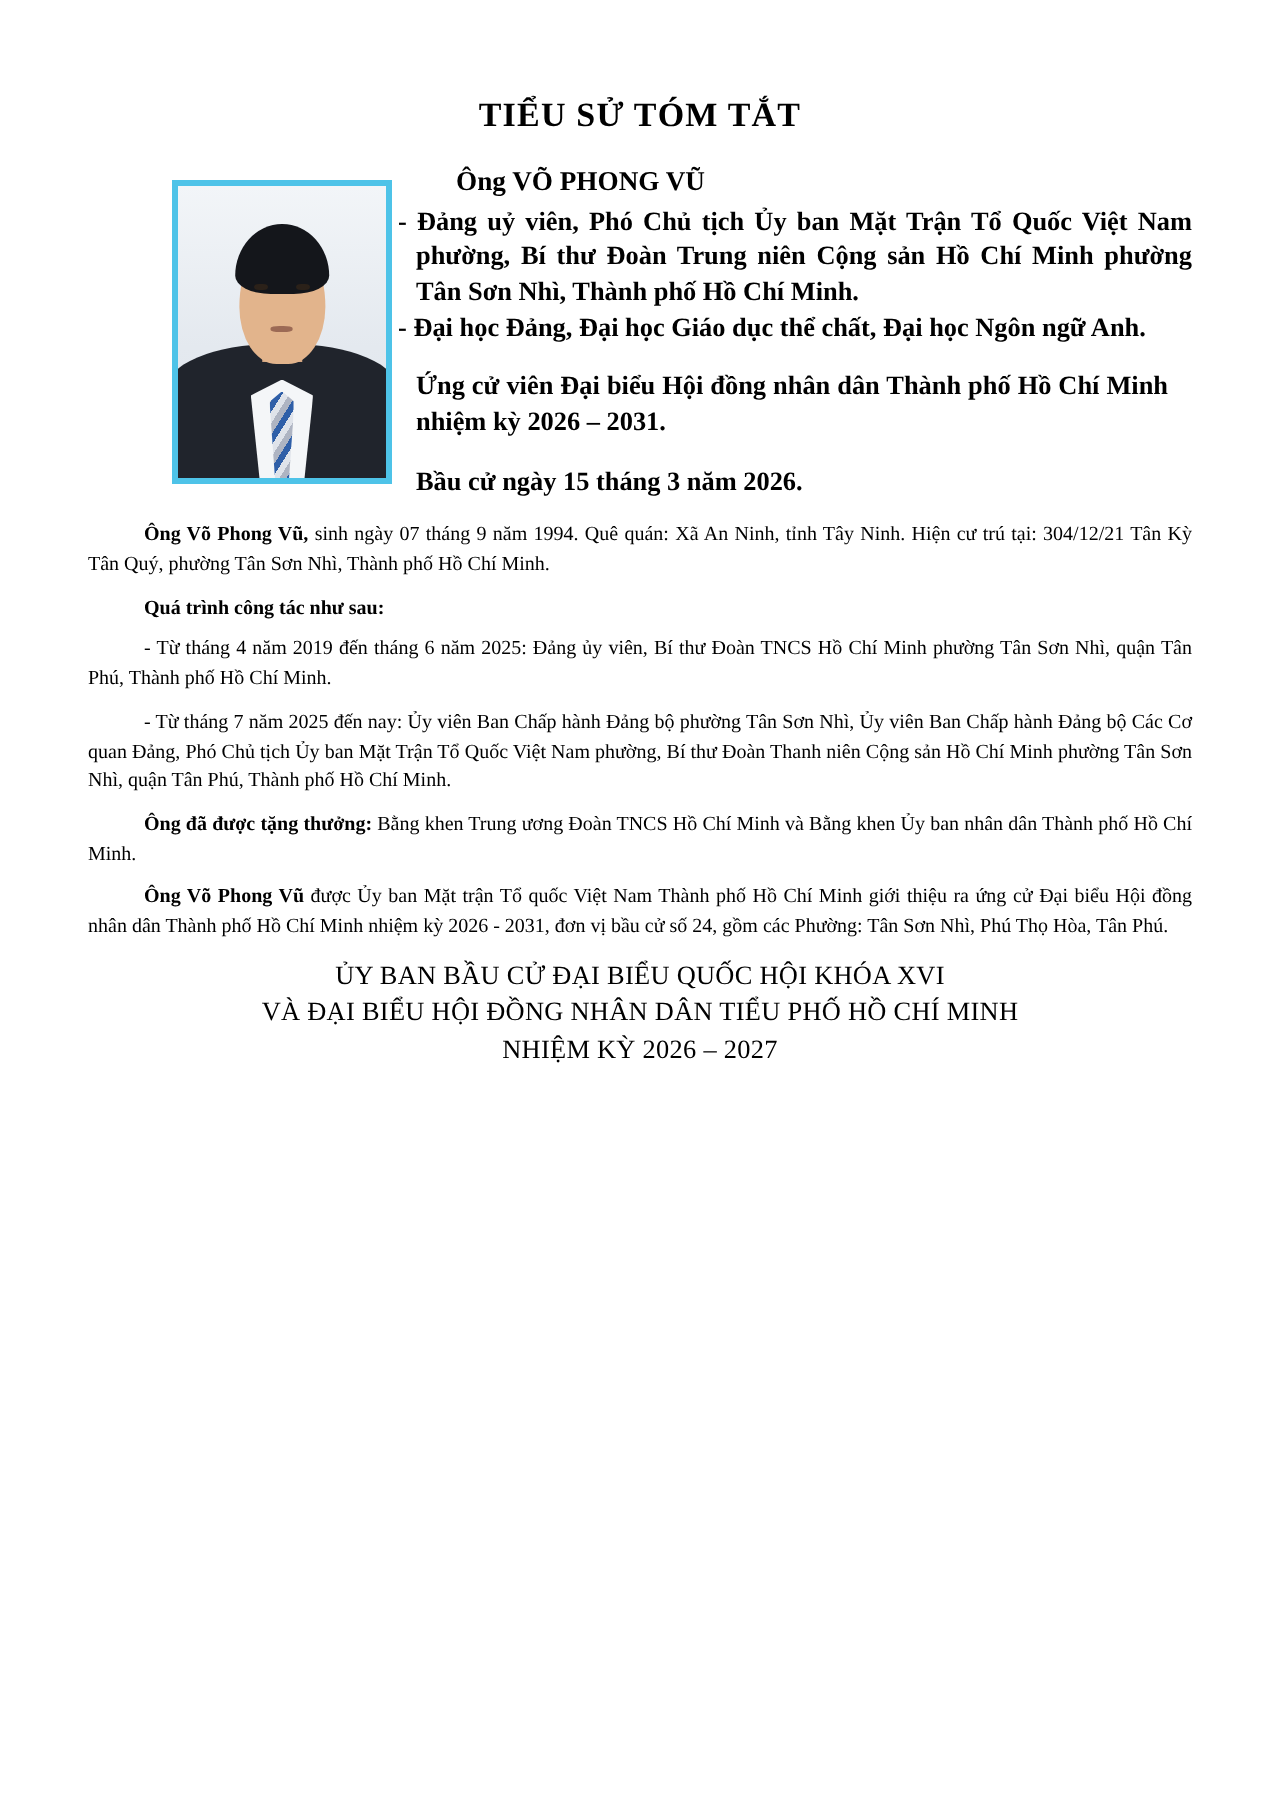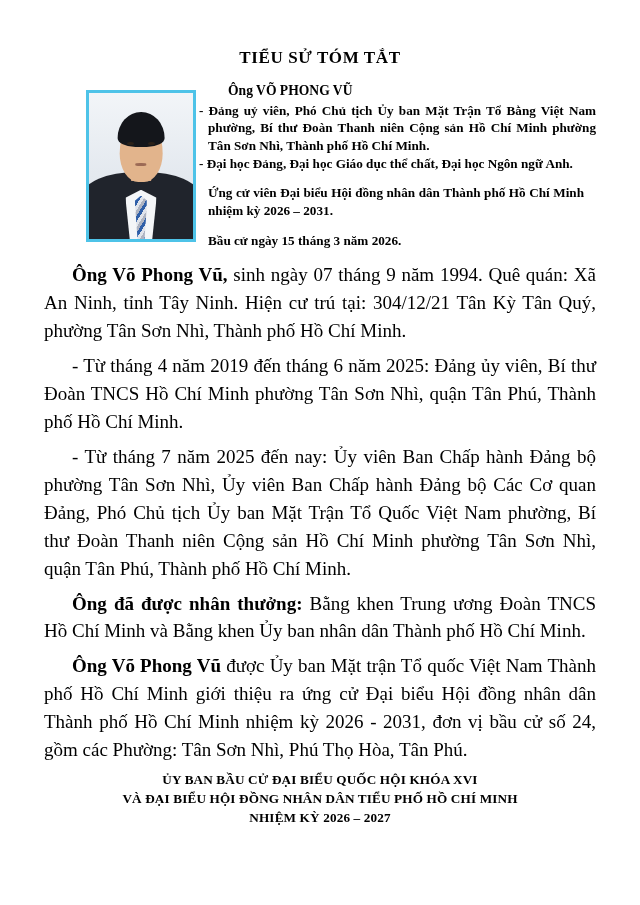--- a/index.html
+++ b/index.html
@@ -145,41 +145,41 @@
     text-indent: -9px;
   }
   .intro-sub {
     margin: 12px;
     padding-left: 9px;
   }
 
   
   .body-text {
     clear: none;
-    font-size: 19px;
+    font-size: 10px;
     line-height: 1.47;
     text-align: justify;
     text-justify: inter-word;
   }
   .body-text p {
     margin: 0 0 7px 0;
     text-indent: 28px;
   }
   .body-text p.tight {
     margin-bottom: 6px;
   }
   .after-photo { margin-top: 2px; }
   b, strong { font-weight: bold; }
 
   
   .footer {
     clear: both;
     text-align: center;
     font-size: 13.2px;
-    font-weight: bold;
+    font-weight: normal;
     line-height: 1.42;
     letter-spacing: 0.15px;
   }
   .footer div { margin: 0; }
 </style>
 </head>
 <body>
 
 <div class="page">
 
@@ -195,38 +195,39 @@
       <div class="p-tie"></div>
       <div class="p-head"></div>
       <div class="p-hair"></div>
       <div class="p-eye l"></div>
       <div class="p-eye r"></div>
       <div class="p-mouth"></div>
     </div>
 
     <div class="intro-list">
       <p class="intro-name">Ông VÕ PHONG VŨ</p>
-      <p class="intro-item">- Đảng uỷ viên, Phó Chủ tịch Ủy ban Mặt Trận Tổ Bằng Việt Nam phường, Bí thư Đoàn Thanh niên Cộng sản Hồ Chí Minh phường Tân Sơn Nhì, Thành phố Hồ Chí Minh.</p>
+      <p class="intro-item">- Đảng uỷ viên, Phó Chủ tịch Ủy ban Mặt Trận Tổ Quốc Việt Nam phường, Bí thư Đoàn Trung niên Cộng sản Hồ Chí Minh phường Tân Sơn Nhì, Thành phố Hồ Chí Minh.</p>
       <p class="intro-item">- Đại học Đảng, Đại học Giáo dục thể chất, Đại học Ngôn ngữ Anh.</p>
       <p class="intro-sub">Ứng cử viên Đại biểu Hội đồng nhân dân Thành phố Hồ Chí Minh nhiệm kỳ 2026 – 2031.</p>
       <p class="intro-sub">Bầu cử ngày 15 tháng 3 năm 2026.</p>
     </div>
 
     <div class="body-text after-photo">
       <p><b>Ông Võ Phong Vũ,</b><span> sinh ngày 07 tháng 9 năm 1994. Quê quán: Xã An Ninh, tỉnh Tây Ninh. Hiện cư trú tại: 304/12/21 Tân Kỳ Tân Quý, phường Tân Sơn Nhì, Thành phố Hồ Chí Minh.</span></p>
     </div>
 
   </div>
 
   <div class="body-text">
+    <p class="tight"><b>Quá trình công tác như sau:</b></p>
 
     <p>- Từ tháng 4 năm 2019 đến tháng 6 năm 2025: Đảng ủy viên, Bí thư Đoàn TNCS Hồ Chí Minh phường Tân Sơn Nhì, quận Tân Phú, Thành phố Hồ Chí Minh.</p>
     <p>- Từ tháng 7 năm 2025 đến nay: Ủy viên Ban Chấp hành Đảng bộ phường Tân Sơn Nhì, Ủy viên Ban Chấp hành Đảng bộ Các Cơ quan Đảng, Phó Chủ tịch Ủy ban Mặt Trận Tổ Quốc Việt Nam phường, Bí thư Đoàn Thanh niên Cộng sản Hồ Chí Minh phường Tân Sơn Nhì, quận Tân Phú, Thành phố Hồ Chí Minh.</p>
 
-    <p><b>Ông đã được nhân thưởng:</b><span> Bằng khen Trung ương Đoàn TNCS Hồ Chí Minh và Bằng khen Ủy ban nhân dân Thành phố Hồ Chí Minh.</span></p>
+    <p><b>Ông đã được tặng thưởng:</b><span> Bằng khen Trung ương Đoàn TNCS Hồ Chí Minh và Bằng khen Ủy ban nhân dân Thành phố Hồ Chí Minh.</span></p>
 
     <p><b>Ông Võ Phong Vũ</b><span> được Ủy ban Mặt trận Tổ quốc Việt Nam Thành phố Hồ Chí Minh giới thiệu ra ứng cử Đại biểu Hội đồng nhân dân Thành phố Hồ Chí Minh nhiệm kỳ 2026 - 2031, đơn vị bầu cử số 24, gồm các Phường: Tân Sơn Nhì, Phú Thọ Hòa, Tân Phú.</span></p>
   </div>
 
   <div class="footer">
     <div>ỦY BAN BẦU CỬ ĐẠI BIỂU QUỐC HỘI KHÓA XVI</div>
     <div>VÀ ĐẠI BIỂU HỘI ĐỒNG NHÂN DÂN TIỂU PHỐ HỒ CHÍ MINH</div>
     <div>NHIỆM KỲ 2026 – 2027</div>
   </div>
 

